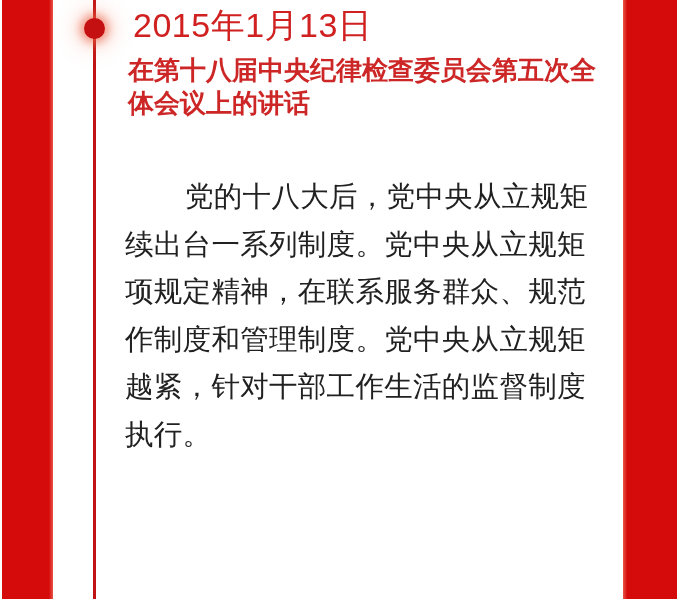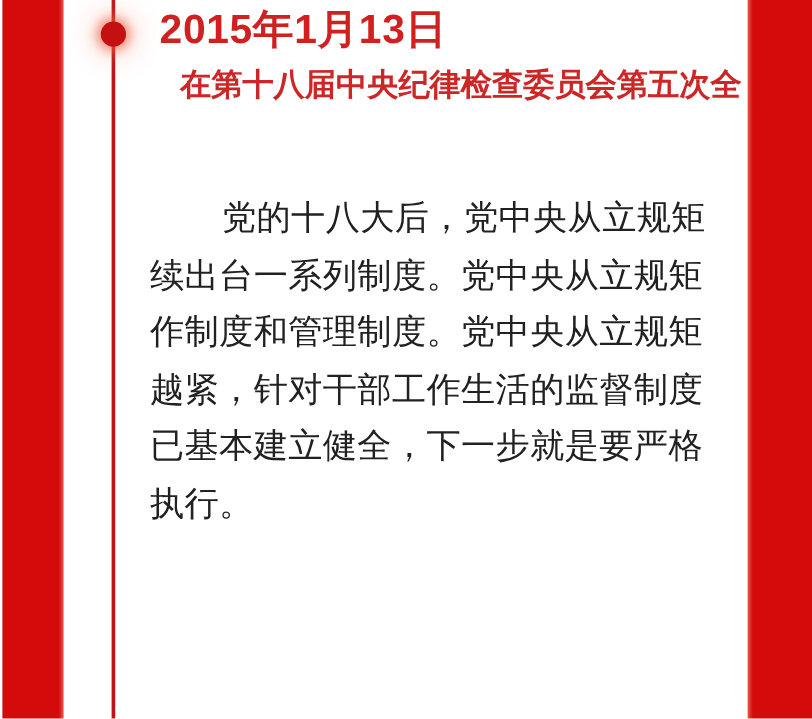--- a/index.html
+++ b/index.html
@@ -53,42 +53,42 @@
                 0 0 20px 10px rgba(242, 140, 110, 0.25);
   }
   
   .date-heading {
     position: absolute;
     left: 133px;
     top: 4px;
     margin: 0;
     font-size: 34px;
     line-height: 42px;
-    font-weight: 700;
+    font-weight: 400;
     color: #d02020;
     letter-spacing: 0.5px;
     white-space: nowrap;
   }
   
   .subtitle {
     position: absolute;
     left: 128px;
     top: 54px;
     width: 490px;
     font-size: 26px;
     line-height: 33px;
     font-weight: 700;
     color: #cd2626;
   }
-  .subtitle .sub-line { white-space: nowrap; text-align: right; }
+  .subtitle .sub-line { white-space: nowrap; }
   
   .paragraph {
     position: absolute;
     left: 125px;
-    top: 159px;
+    top: 173px;
     width: 475px;
     font-size: 28.5px;
     font-weight: 500;
     color: #212121;
   }
   .para-line {
     height: 47.5px;
     line-height: 47.5px;
     letter-spacing: 0.3px;
     white-space: nowrap;
@@ -105,24 +105,25 @@
   <div class="side-bar left"></div>
   <div class="side-bar right"></div>
 
   <div class="timeline-line"></div>
   <div class="timeline-dot"></div>
 
   <h1 class="date-heading">2015年1月13日</h1>
 
   <div class="subtitle">
     <div class="sub-line">在第十八届中央纪律检查委员会第五次全</div>
+    <div class="sub-line">体会议上的讲话</div>
   </div>
 
   <div class="paragraph">
     <div class="para-line first">党的十八大后，党中央从立规矩</div>
     <div class="para-line">续出台一系列制度。党中央从立规矩</div>
+    <div class="para-line">项规定精神，在联系服务群众、规范</div>
     <div class="para-line">作制度和管理制度。党中央从立规矩</div>
     <div class="para-line">越紧，针对干部工作生活的监督制度</div>
-    <div class="para-line">已基本建立健全，下一步就是要严格</div>
     <div class="para-line">执行。</div>
   </div>
 
 </div>
 
 </body></html>

